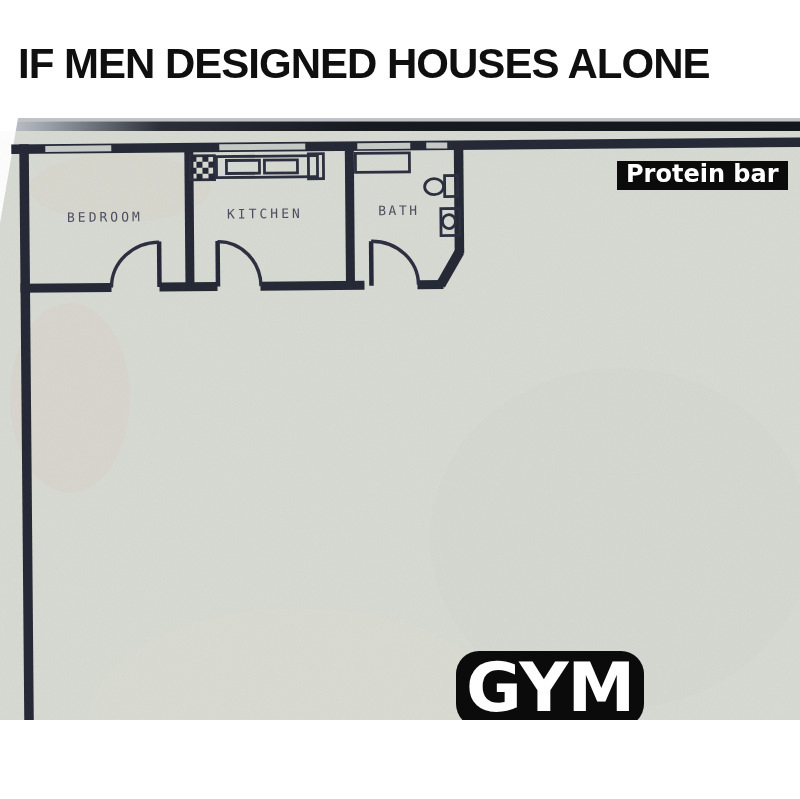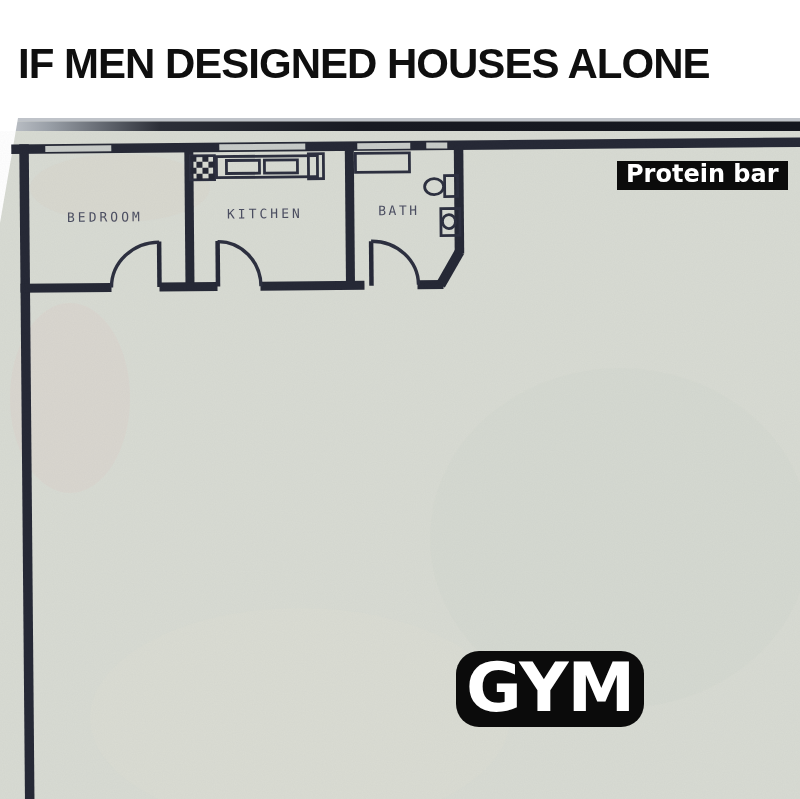--- a/index.html
+++ b/index.html
@@ -24,21 +24,21 @@
     font-family:"Liberation Sans",sans-serif;
     font-weight:bold;
     font-size:42px;
     letter-spacing:-1px;
     color:var(--title-text);
     white-space:nowrap;
     text-align:center;
   }
   .photo{
     position:absolute;left:0;top:118px;
-    width:800px;height:681px;
+    width:800px;height:602px;
     background:var(--floor);
     overflow:hidden;
   }
   .photo svg{display:block;filter:blur(0.4px);}
   .wall{fill:var(--wall);}
   .wall-line{stroke:var(--wall);stroke-width:10;stroke-linecap:butt;fill:none;}
   .window{fill:#c7cbc8;}
   .fixture{fill:none;stroke:var(--fixture-line);stroke-width:2.8;}
   .checker{fill:var(--wall);}
   .door-leaf{stroke:#242736;stroke-width:4.5;fill:none;}

